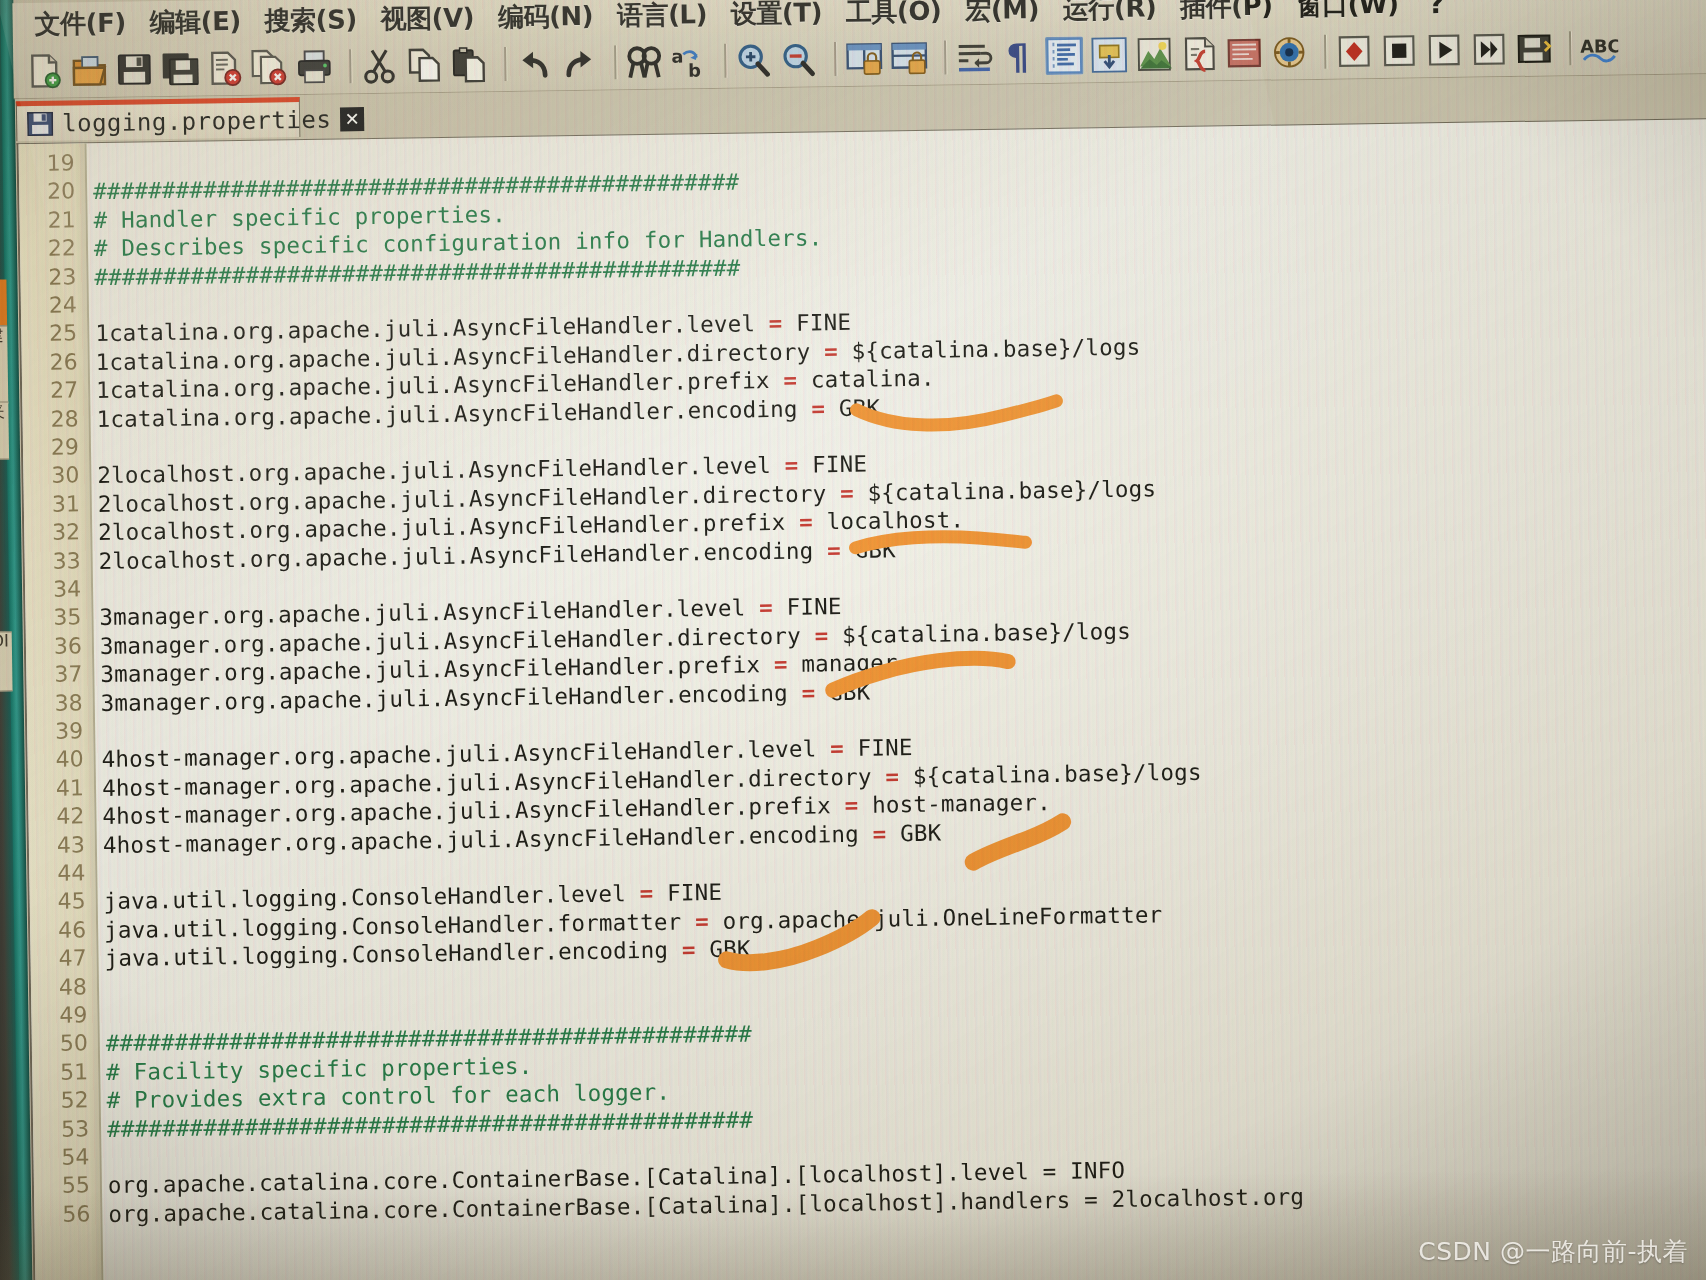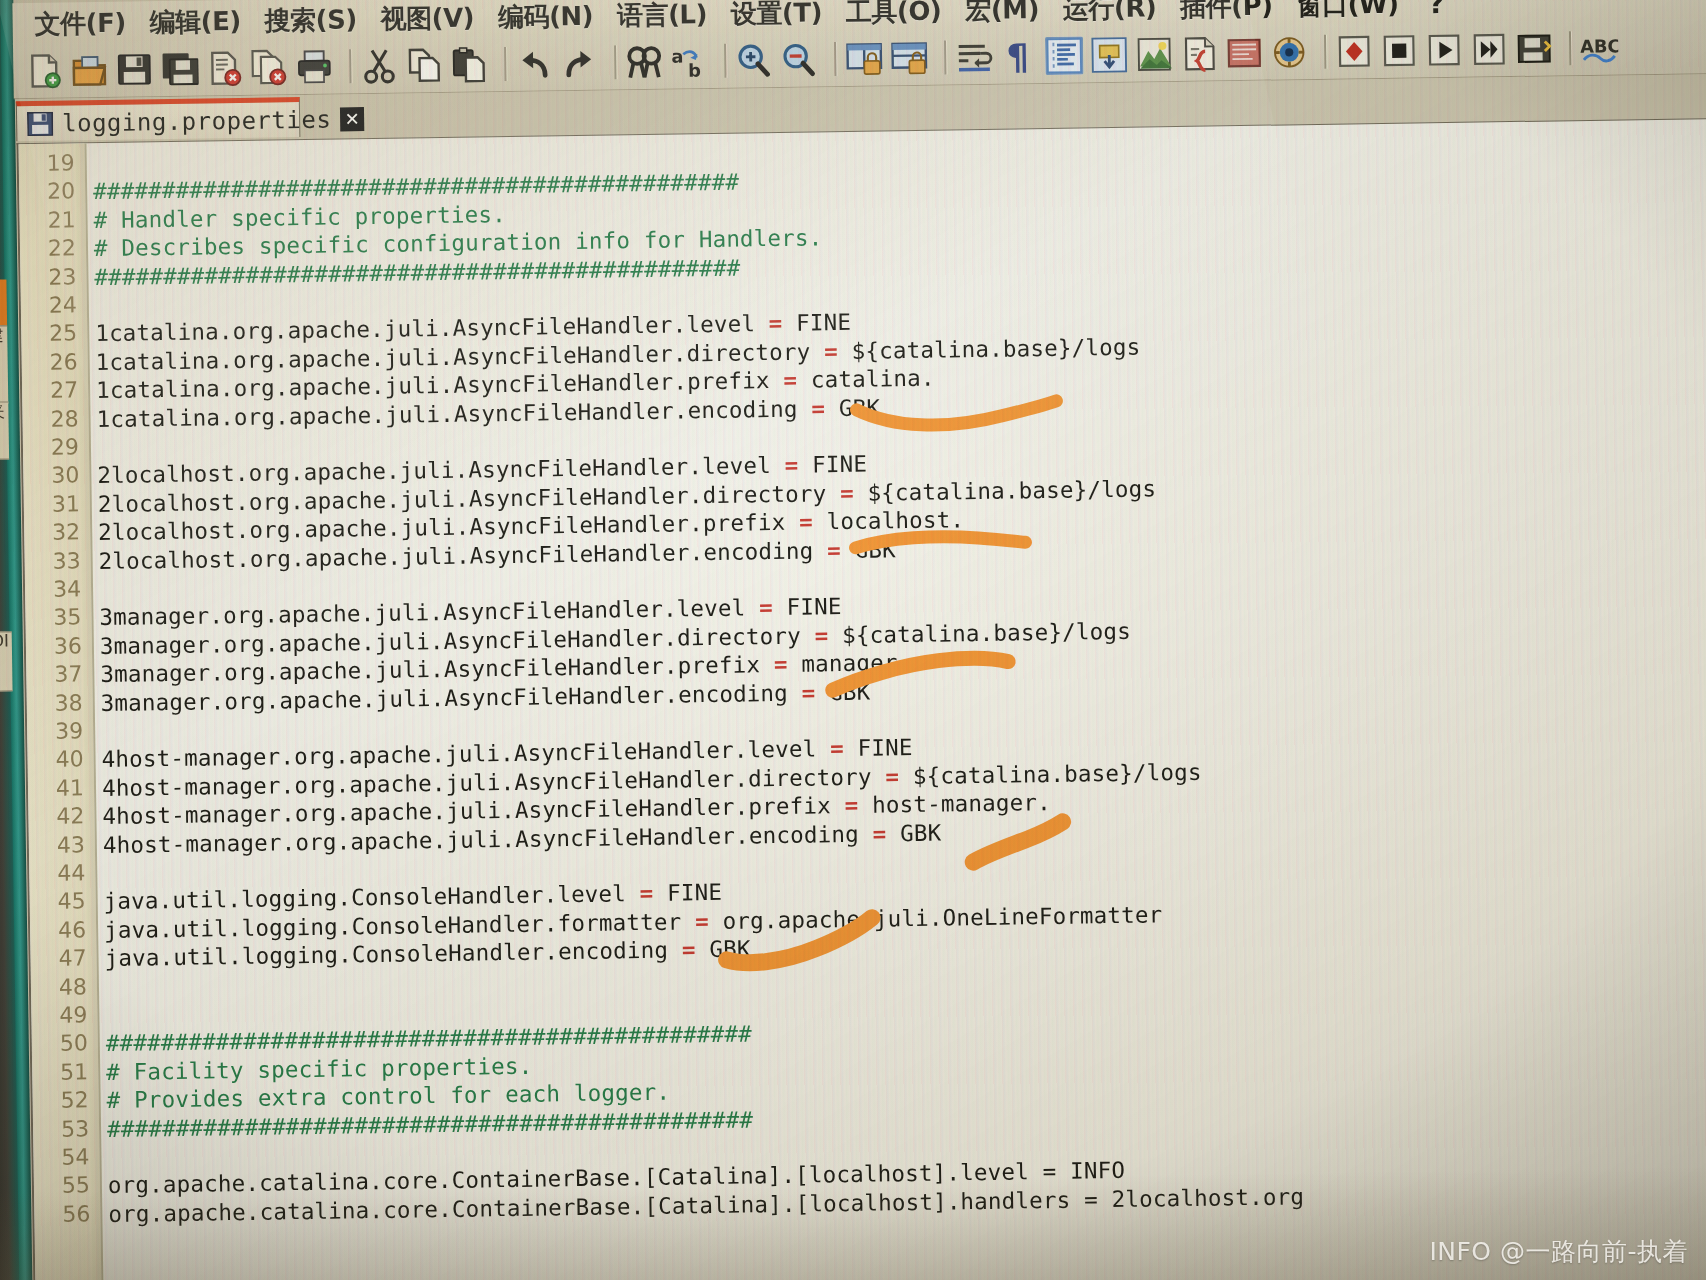--- a/index.html
+++ b/index.html
@@ -613,14 +613,14 @@
   </div>
 
   <div class="glare"></div>
   <div class="moire"></div>
   <div class="warmcast"></div>
   <div class="vignette"></div>
   <div class="bottomshade"></div>
 
  </div>
 
- <div class="watermark">INFO @一路向前-执着</div>
+ <div class="watermark">CSDN @一路向前-执着</div>
 </div>
 
 </body></html>

